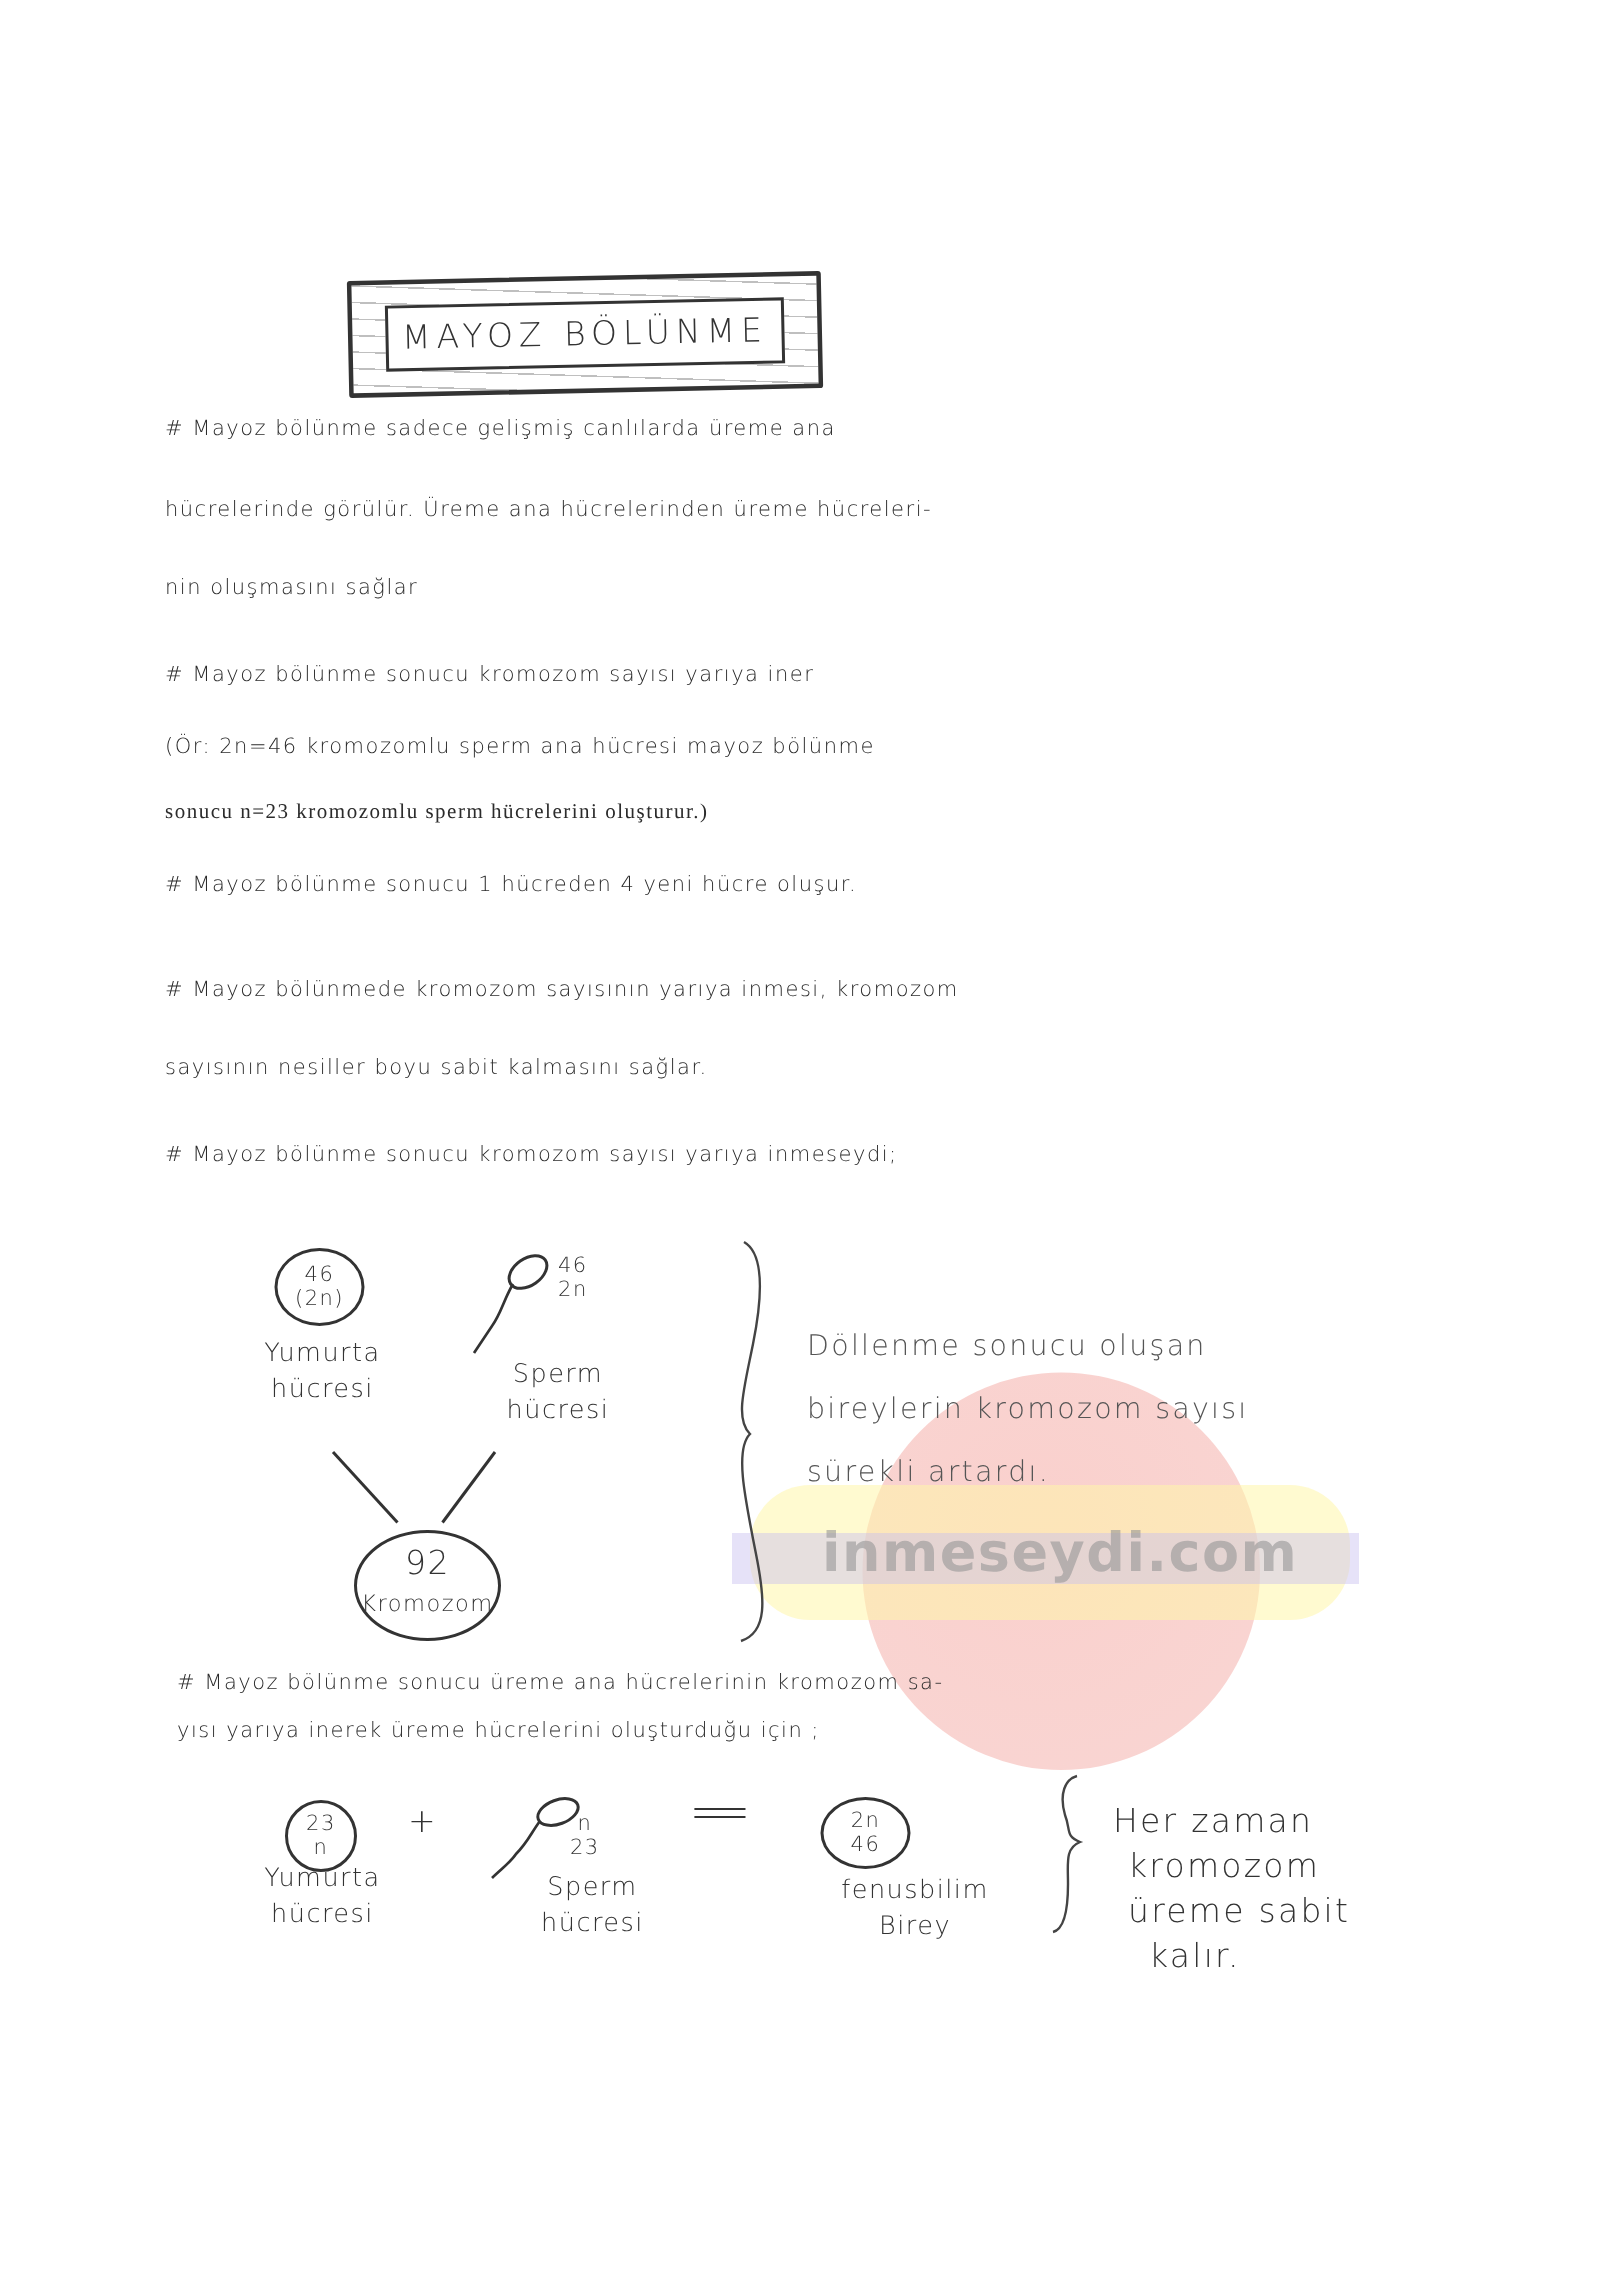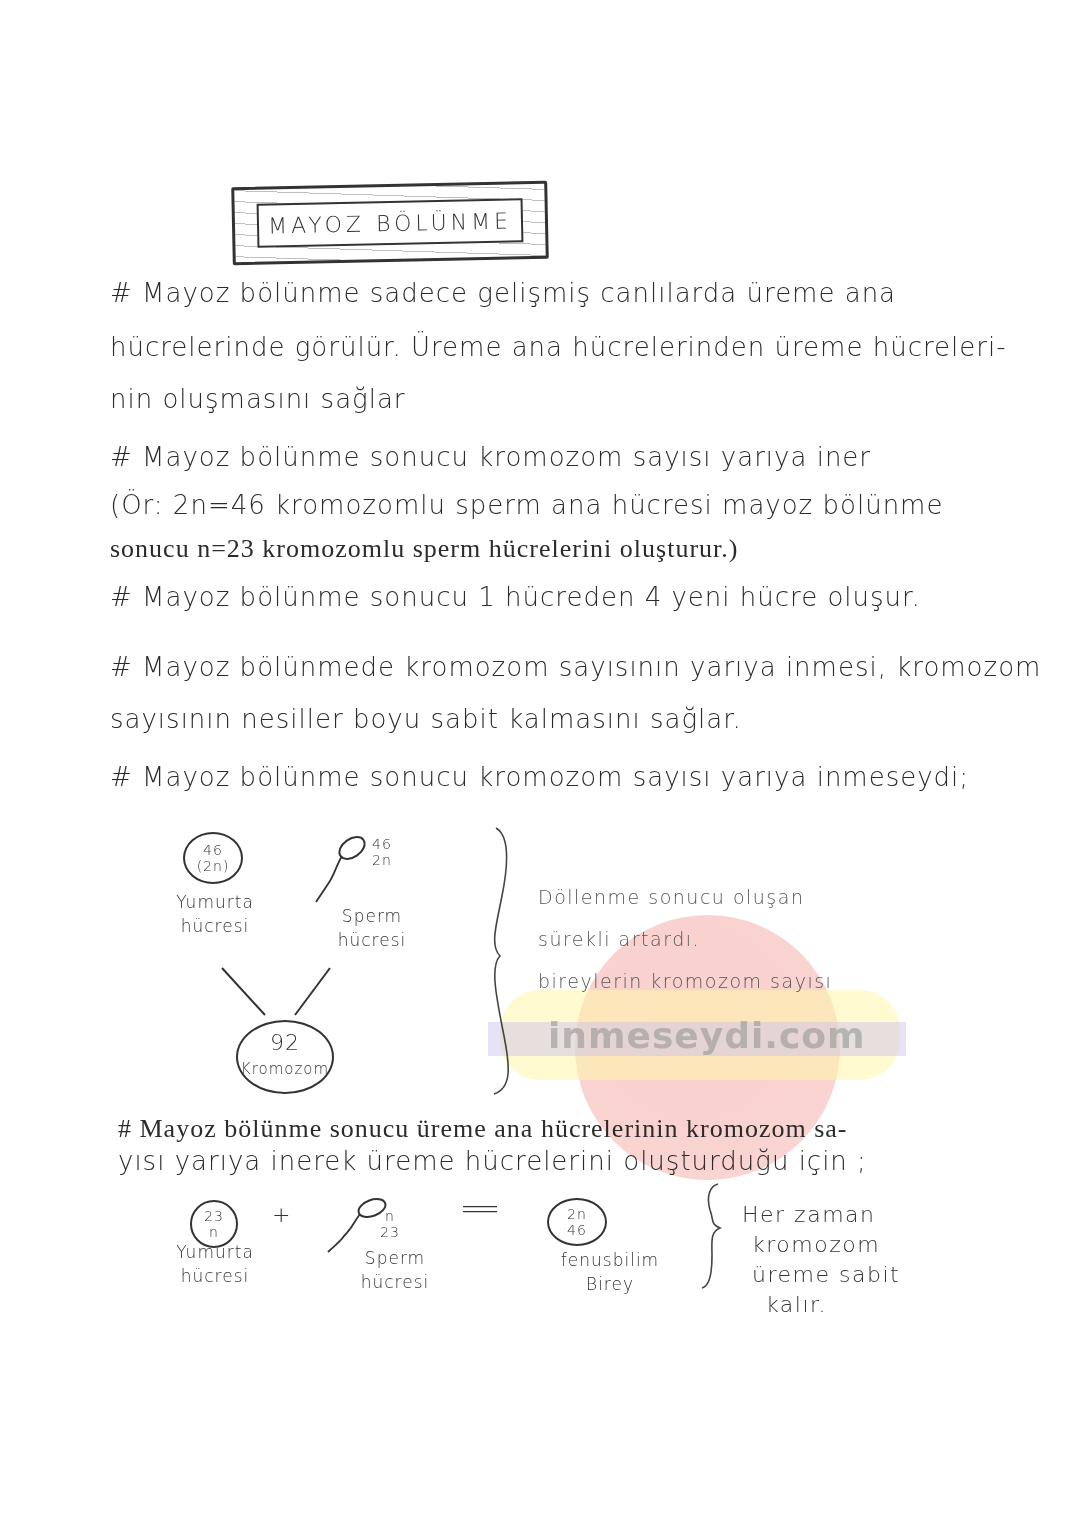--- a/index.html
+++ b/index.html
@@ -19,21 +19,21 @@
       repeating-linear-gradient(3deg, transparent 0 5px, rgba(0,0,0,0.25) 5px 6px, transparent 6px 11px);
     transform: rotate(-1.2deg);
   }
   .title-inner {
     position: absolute; left: 22px; top: 14px; right: 22px; bottom: 14px;
     background: #fff; border: 2px solid #333;
     display: flex; align-items: center; justify-content: center;
   }
   .title-text { font-size: 22px; letter-spacing: 4px; color: #333; font-weight: 300; }
 
-  .line { position: absolute; left: 110px; font-size: 26px; white-space: nowrap; }
+  .line { position: absolute; left: 110px; font-size: 14px; white-space: nowrap; }
 
   
   .circle { position: absolute; border: 2px solid #333; border-radius: 50%; display:flex; flex-direction:column; align-items:center; justify-content:center; font-size: 14px; line-height: 16px; color:#333; }
   .label { position: absolute; font-size: 17px; line-height: 24px; text-align: center; color:#333; white-space: nowrap; }
   .note { position: absolute; font-size: 19px; line-height: 42px; color:#555; white-space: nowrap; letter-spacing: 1.5px; }
 
   
   .wm-circle { position: absolute; left: 575px; top: 915px; width: 265px; height: 265px; border-radius: 50%;
     background: radial-gradient(circle at 45% 40%, rgba(240,120,110,0.35), rgba(230,90,80,0.25)); }
   .wm-band { position: absolute; left: 488px; top: 1022px; width: 418px; height: 34px; background: rgba(200,190,240,0.45); }
@@ -100,25 +100,25 @@
   <span>92</span>
   <span style="font-size:15px;">Kromozom</span>
 </div>
 
 <svg class="abs" style="left:488px; top:826px;" width="40" height="270">
   <path d="M8 2 C22 10, 20 40, 14 70 C8 100, 2 120, 12 130 C2 140, 8 170, 16 210 C22 240, 24 262, 6 268" fill="none" stroke="#444" stroke-width="1.6"></path>
 </svg>
 
 <div class="note hand" style="left:538px; top:876px;">
   <div>Döllenme sonucu oluşan</div>
+  <div>bireylerin kromozom sayısı</div>
   <div>sürekli artardı.</div>
-  <div>bireylerin kromozom sayısı</div>
 </div>
 
-<div class="line hand" style="left:118px; top:1114px;font-family:Liberation Serif, serif;"># Mayoz bölünme sonucu üreme ana hücrelerinin kromozom sa-</div>
+<div class="line hand" style="left:118px; top:1114px;"># Mayoz bölünme sonucu üreme ana hücrelerinin kromozom sa-</div>
 <div class="line hand" style="left:118px; top:1146px;">yısı yarıya inerek üreme hücrelerini oluşturduğu için ;</div>
 
 <div class="circle hand" style="left:190px; top:1200px; width:44px; height:44px;">
   <span>23</span>
   <span>n</span>
 </div>
 <div class="label hand" style="left:170px; top:1240px; width:90px;">
   <div>Yumurta</div>
   <div>hücresi</div>
 </div>

